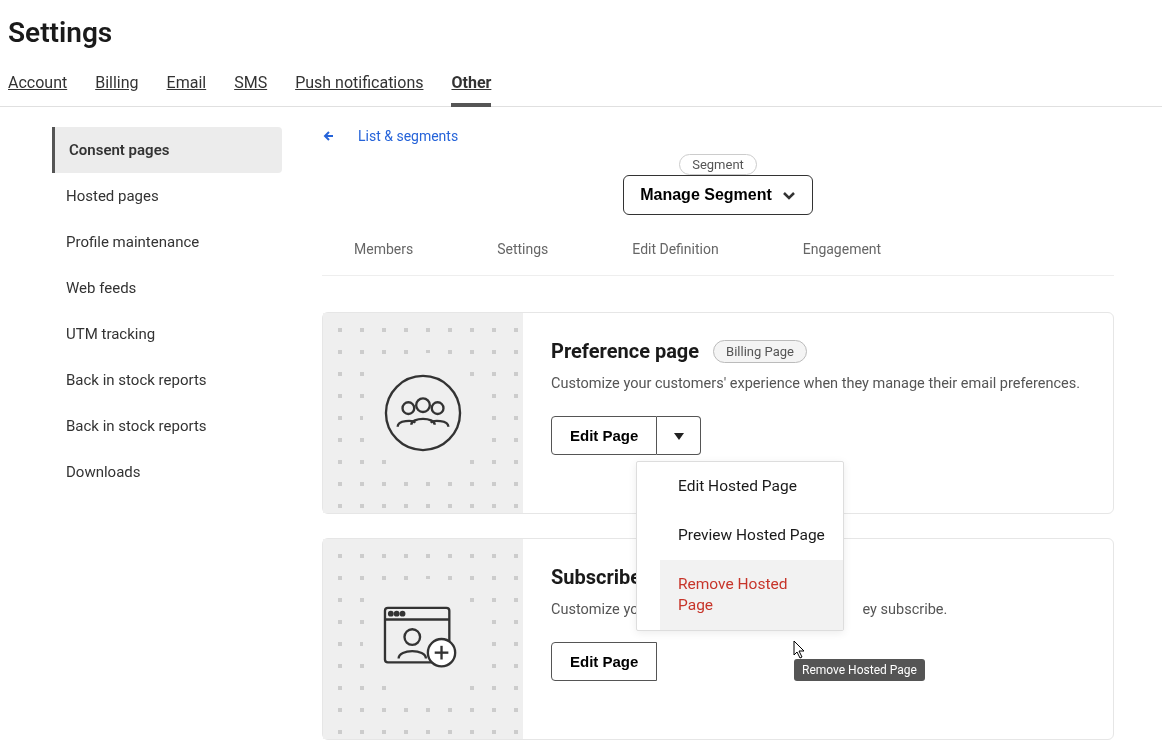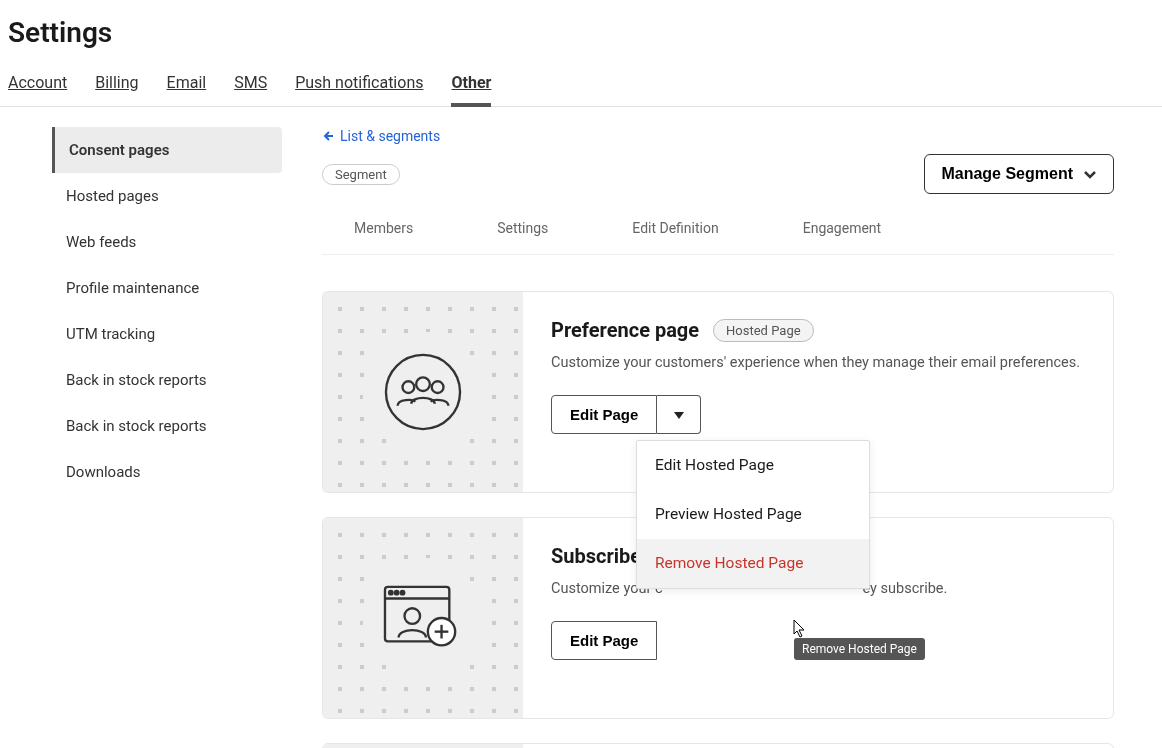--- a/index.html
+++ b/index.html
@@ -15,24 +15,24 @@
     .top-tab.active::after { content: ""; position: absolute; left: 0; right: 0; bottom: -1px; height: 4px; background: #555; }
     
     .content { display: flex; padding-top: 20px; }
     
     .sidebar { width: 282px; padding-left: 52px; flex-shrink: 0; }
     .sidebar-item { padding: 14px 14px; font-size: 15px; color: #333; cursor: pointer; border-radius: 0 4px 4px 0; }
     .sidebar-item.active { background: #ececec; font-weight: 600; border-left: 3px solid #555; }
     
     .main { flex: 1; padding: 0 48px 40px 40px; }
     
-    .back-link { display: inline-flex; align-items: center; gap: 6px; color: #2563d9; font-size: 14px; text-decoration: none; cursor: pointer; margin-bottom: 10px; }
+    .back-link { display: inline-flex; align-items: center; gap: 24px; color: #2563d9; font-size: 14px; text-decoration: none; cursor: pointer; margin-bottom: 10px; }
     .back-link svg { width: 12px; height: 12px; }
     
-    .header-row { display: flex; justify-content: space-between; align-items: center; margin-bottom: 20px; }
+    .header-row { display: flex; justify-content: space-between; align-items: center; margin-bottom: 20px; flex-direction: column; }
     .segment-badge { display: inline-block; border: 1px solid #ccc; border-radius: 12px; padding: 2px 12px; font-size: 13px; color: #555; }
     
     .manage-btn { border: 1px solid #333; border-radius: 6px; background: #fff; padding: 10px 16px; font-size: 16px; font-weight: 600; cursor: pointer; display: inline-flex; align-items: center; gap: 10px; }
     
     .sub-tabs { display: flex; gap: 52px; padding: 6px 0 18px 0; border-bottom: 1px solid #eee; font-size: 14px; color: #666; }
     .sub-tab { cursor: pointer; margin-left: 32px; }
     
     .cards { margin-top: 36px; display: flex; flex-direction: column; gap: 24px; position: relative; }
     
     .card { border: 1px solid #e6e6e6; border-radius: 6px; display: flex; overflow: visible; background: #fff; }
@@ -41,21 +41,21 @@
     .card-body { padding: 26px 28px; flex: 1; }
     .card-title-row { display: flex; align-items: center; gap: 14px; margin-bottom: 10px; }
     .card-title { font-size: 20px; font-weight: 700; }
     .hosted-badge { border: 1px solid #bbb; border-radius: 14px; padding: 3px 12px; font-size: 13px; color: #555; background: #f4f4f4; }
     .card-desc { font-size: 14.5px; color: #555; line-height: 1.45; margin-bottom: 22px; }
     
     .btn-group { display: inline-flex; }
     .edit-btn { border: 1px solid #555; border-radius: 4px 0 0 4px; background: #fff; padding: 10px 18px; font-size: 15px; font-weight: 700; cursor: pointer; }
     .caret-btn { border: 1px solid #555; border-left: none; border-radius: 0 4px 4px 0; background: #fff; width: 44px; cursor: pointer; display: flex; align-items: center; justify-content: center; }
     
-    .dropdown { position: absolute; background: #fff; border: 1px solid #ddd; border-radius: 2px; box-shadow: 0 2px 8px rgba(0,0,0,.08); width: 234px; z-index: 10; }
+    .dropdown { position: absolute; background: #fff; border: 1px solid #ddd; border-radius: 2px; box-shadow: 0 2px 8px rgba(0,0,0,.08); width: 208px; z-index: 10; padding-left: 23px; }
     .dropdown-item { padding: 14px 18px; font-size: 15.5px; cursor: pointer; line-height: 1.35; }
     .dropdown-item:hover, .dropdown-item.hovered { background: #f2f2f2; }
     .dropdown-item.danger { color: #c7352a; }
     
     .tooltip { position: absolute; background: #555; color: #fff; font-size: 12px; padding: 4px 8px; border-radius: 3px; z-index: 20; white-space: nowrap; }
     
     .cursor { position: absolute; z-index: 30; }
     
     .icon-area-svg { width: 78px; height: 78px; }
     
@@ -81,22 +81,22 @@
     <div class="top-tab">Email</div>
     <div class="top-tab">SMS</div>
     <div class="top-tab">Push notifications</div>
     <div class="top-tab active">Other</div>
   </div>
 
   <div class="content">
     <div class="sidebar">
       <div class="sidebar-item active">Consent pages</div>
       <div class="sidebar-item">Hosted pages</div>
+      <div class="sidebar-item">Profile maintenance</div>
       <div class="sidebar-item">Web feeds</div>
-      <div class="sidebar-item">Profile maintenance</div>
       <div class="sidebar-item">UTM tracking</div>
       <div class="sidebar-item">Back in stock reports</div>
       <div class="sidebar-item">Back in stock reports</div>
       <div class="sidebar-item">Downloads</div>
     </div>
 
     <div class="main">
       <a class="back-link">
         <svg viewBox="0 0 12 12" fill="none" stroke="#2563d9" stroke-width="2">
             <path d="M7 2 L3 6 L7 10 M3 6 H11"></path>
@@ -131,21 +131,21 @@
               <circle cx="25" cy="35" r="6"></circle>
               <circle cx="55" cy="35" r="6"></circle>
               <path d="M28 52 C28 44 52 44 52 52"></path>
               <path d="M14 54 C14 47 30 47 32 50"></path>
               <path d="M66 54 C66 47 50 47 48 50"></path>
             </svg>
           </div>
           <div class="card-body" style="position:relative">
             <div class="card-title-row">
               <div class="card-title">Preference page</div>
-              <div class="hosted-badge">Hosted Page</div>
+              <div class="hosted-badge">Billing Page</div>
             </div>
             <div class="card-desc">Customize your customers' experience when they manage their email preferences.</div>
             <div class="btn-group">
               <button class="edit-btn">Edit Page</button>
               <button class="caret-btn">
                 <svg width="14" height="14" viewBox="0 0 14 14" fill="#222">
                     <path d="M2 4 L12 4 L7 11 Z"></path>
                   </svg>
               </button>
             </div>

